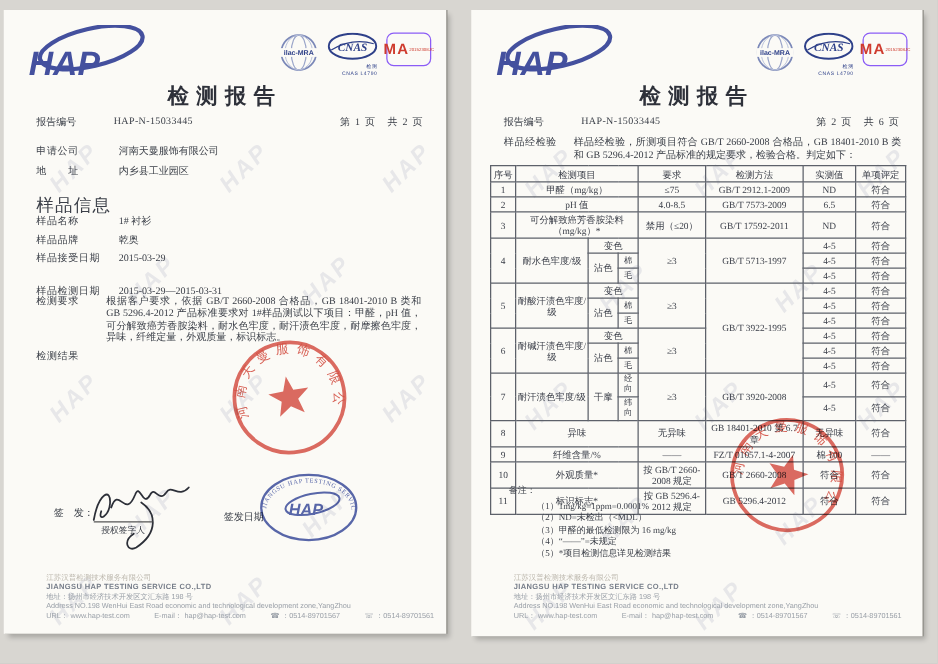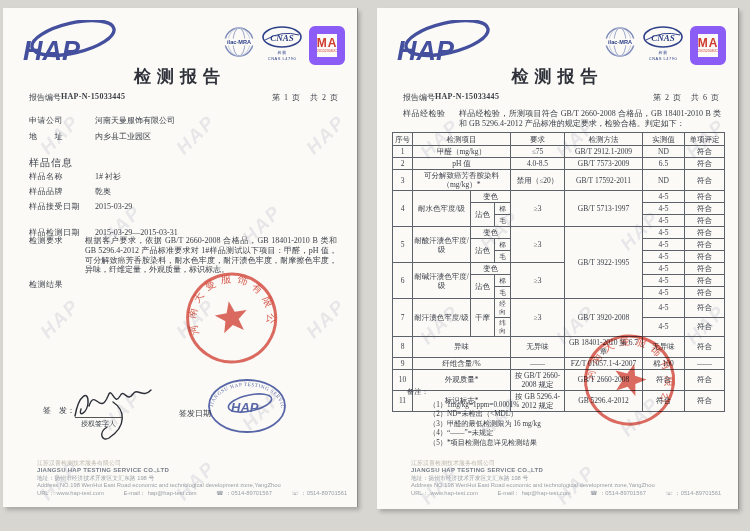--- a/index.html
+++ b/index.html
@@ -10,40 +10,40 @@
         box-shadow:1px 0 0 #8f8d87,3px 3px 4px rgba(0,0,0,.22)}
   #page-left{left:3px;width:354px;height:499px}
   #page-right{left:377px;width:361px;height:501px}
 
   .wm{position:absolute;font:italic bold 19px "Liberation Sans",sans-serif;
       color:rgba(120,130,158,.15);transform:rotate(-45deg);letter-spacing:2px;pointer-events:none}
 
   
   .logo{position:absolute;left:12px;top:12px}
   .badges{position:absolute;right:12px;top:18px;display:flex;align-items:flex-start;gap:7px}
-  .badge{display:flex;flex-direction:column;align-items:center}
+  .badge{display:flex;flex-direction:column;align-items:flex-end}
   .cnas-sub{font:4px "Liberation Sans",sans-serif;color:#2e4089;margin-top:1px;letter-spacing:.5px}
-  .cma-box{width:36px;height:39px;border:8px solid #8b5cf6;border-radius:6px;display:flex;
-           flex-direction:column;align-items:center;justify-content:center;color:#cf3b2e}
+  .cma-box{width:36px;height:27px;border:1px solid #8b5cf6;border-radius:6px;display:flex;
+           flex-direction:row;align-items:center;justify-content:center;color:#cf3b2e}
   .cma-ma{font:bold 12px "Liberation Sans",sans-serif;line-height:11px;letter-spacing:1px}
   .cma-no{font:3.5px "Liberation Sans",sans-serif;line-height:4px}
   .doc-title{position:absolute;left:0;right:0;top:57px;text-align:center;font-size:17px;
              letter-spacing:6px;color:#2e313a;font-weight:600}
   .repno-row{position:absolute;left:26px;right:18px;top:84px;display:flex;font-size:8px}
-  .repno-val{font-weight:bold;margin-left:0;letter-spacing:.3px}
+  .repno-val{font-weight:normal;margin-left:30px;letter-spacing:.3px}
   .page-info{margin-left:auto;letter-spacing:1px}
 
   
   .f-row{position:absolute;left:26px;display:flex;font-size:8px;line-height:10px}
   .f-label{width:60px;letter-spacing:.5px;flex:none}
   .f-value{margin-left:6px}
   .para{position:absolute;left:26px;display:flex;font-size:8px;line-height:9.8px}
   .para .f-label{width:52px}
   .para-text{margin-left:4px;width:252px;text-align:justify}
-  .sec-title{position:absolute;left:26px;font-size:10px;letter-spacing:1px}
+  .sec-title{position:absolute;left:26px;font-size:14px;letter-spacing:1px}
 
   
   .sig-label{position:absolute;left:40px;top:397px;font-size:8px}
   .sig-svg{position:absolute;left:64px;top:372px}
   .signer{position:absolute;left:72px;top:409px;font-size:7px;border-top:1px solid #555;padding:1px 6px 0 6px}
   .sigdate{position:absolute;left:176px;top:400px;font-size:8px}
 
   .seal{position:absolute;mix-blend-mode:multiply;opacity:.88}
   .oval-stamp{position:absolute;mix-blend-mode:multiply;opacity:.85}
 

